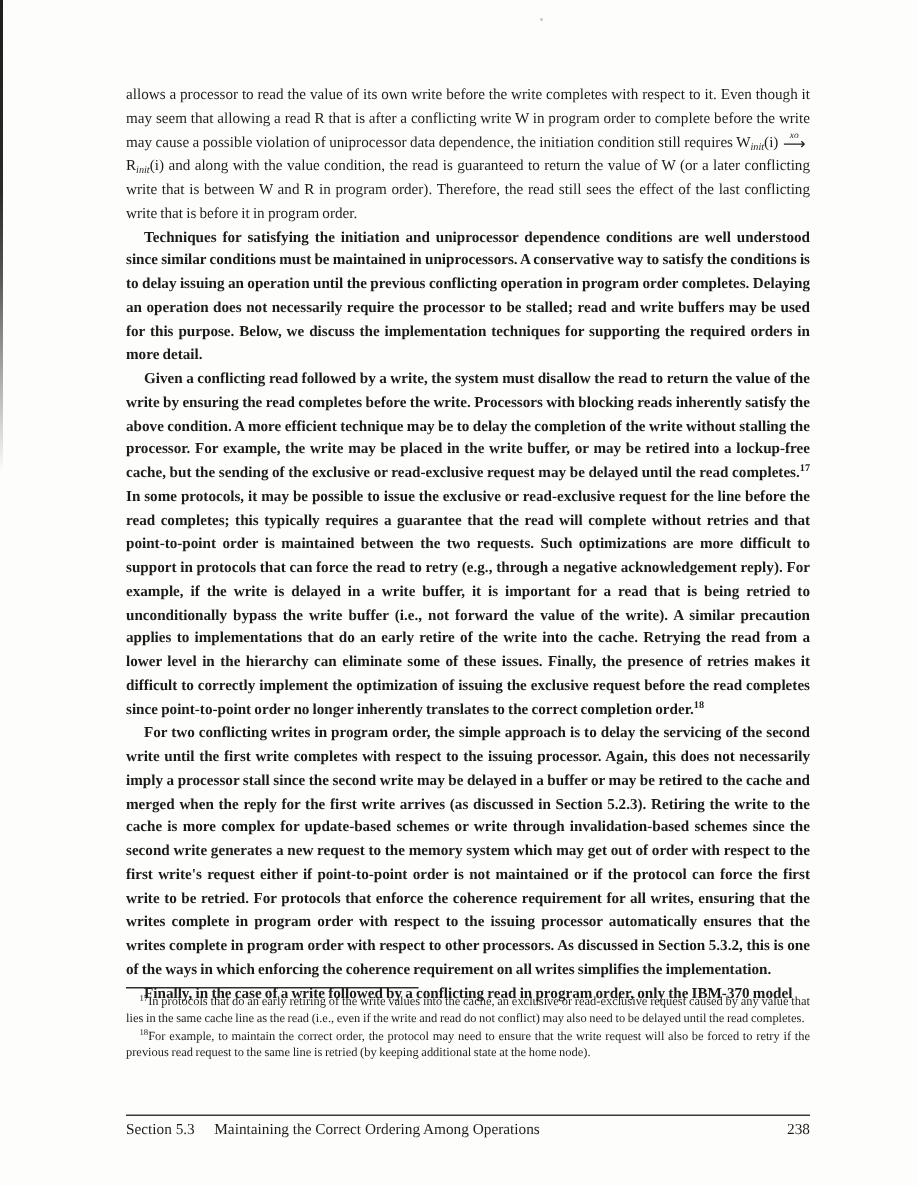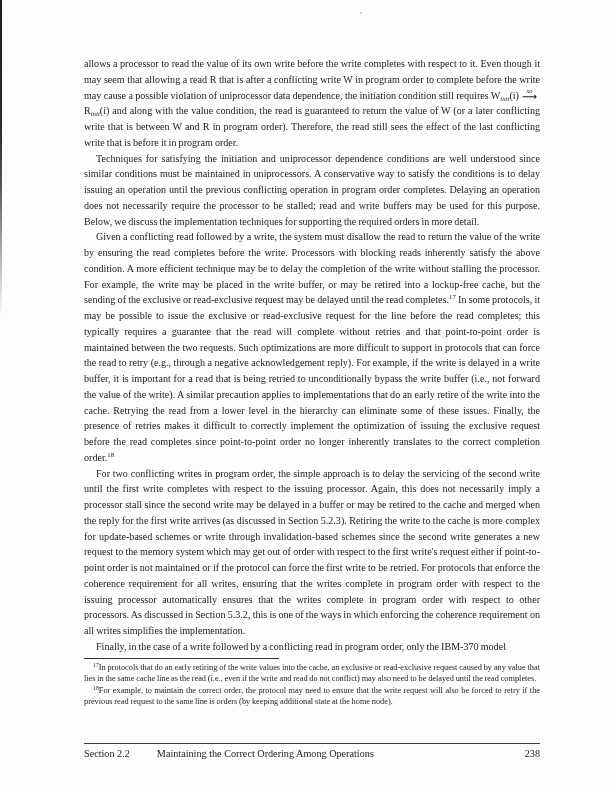--- a/index.html
+++ b/index.html
@@ -43,20 +43,21 @@
     font-size: 10.1px;
     line-height: 15.75px;
     text-align: justify;
     word-spacing: -0.4px;
   }
   .body-text p {
     margin: 0;
   }
   .body-text p.indent {
     text-indent: 12px;
+    font-weight: bold;
   }
   sub.mi {
     font-size: 6.8px;
     font-style: italic;
     line-height: 0;
     vertical-align: -2px;
     letter-spacing: 0;
   }
   sup.fnref {
     font-size: 6.8px;
@@ -112,21 +113,21 @@
     top: 743px;
     width: 456px;
     border-top: 1.2px solid #3a3a3a;
     padding-top: 4px;
     font-size: 10.2px;
     display: flex;
     justify-content: space-between;
     align-items: baseline;
   }
   .footer-left .running-title {
-    margin-left: 27px;
+    margin-left: 13px;
   }
 </style>
 </head>
 <body>
 
 <div class="page">
 
   <div class="scan-edge"></div>
   <div class="speck"></div>
 
@@ -134,21 +135,21 @@
     <p><span>allows a processor to read the value of its own write before the write completes with respect to it.  Even though it may seem that allowing a read R that is after a conflicting write W in program order to complete before the write may cause a possible violation of uniprocessor data dependence, the initiation condition still requires </span><span>W</span><sub class="mi">init</sub><span>(i)</span><span class="rel-arrow"><span class="over">xo</span><span class="glyph">⟶</span></span><span>R</span><sub class="mi">init</sub><span>(i)</span><span> and along with the value condition, the read is guaranteed to return the value of W (or a later conflicting write that is between W and R in program order).  Therefore, the read still sees the effect of the last conflicting write that is before it in program order.</span></p>
     <p class="indent">Techniques for satisfying the initiation and uniprocessor dependence conditions are well understood since similar conditions must be maintained in uniprocessors.  A conservative way to satisfy the conditions is to delay issuing an operation until the previous conflicting operation in program order completes.  Delaying an operation does not necessarily require the processor to be stalled; read and write buffers may be used for this purpose.  Below, we discuss the implementation techniques for supporting the required orders in more detail.</p>
     <p class="indent"><span>Given a conflicting read followed by a write, the system must disallow the read to return the value of the write by ensuring the read completes before the write.  Processors with blocking reads inherently satisfy the above condition.  A more efficient technique may be to delay the completion of the write without stalling the processor.  For example, the write may be placed in the write buffer, or may be retired into a lockup-free cache, but the sending of the exclusive or read-exclusive request may be delayed until the read completes.</span><sup class="fnref">17</sup><span> In some protocols, it may be possible to issue the exclusive or read-exclusive request for the line before the read completes; this typically requires a guarantee that the read will complete without retries and that point-to-point order is maintained between the two requests.  Such optimizations are more difficult to support in protocols that can force the read to retry (e.g., through a negative acknowledgement reply).  For example, if the write is delayed in a write buffer, it is important for a read that is being retried to unconditionally bypass the write buffer (i.e., not forward the value of the write).  A similar precaution applies to implementations that do an early retire of the write into the cache.  Retrying the read from a lower level in the hierarchy can eliminate some of these issues.  Finally, the presence of retries makes it difficult to correctly implement the optimization of issuing the exclusive request before the read completes since point-to-point order no longer inherently translates to the correct completion order.</span><sup class="fnref">18</sup></p>
     <p class="indent">For two conflicting writes in program order, the simple approach is to delay the servicing of the second write until the first write completes with respect to the issuing processor.  Again, this does not necessarily imply a processor stall since the second write may be delayed in a buffer or may be retired to the cache and merged when the reply for the first write arrives (as discussed in Section 5.2.3).  Retiring the write to the cache is more complex for update-based schemes or write through invalidation-based schemes since the second write generates a new request to the memory system which may get out of order with respect to the first write's request either if point-to-point order is not maintained or if the protocol can force the first write to be retried.  For protocols that enforce the coherence requirement for all writes, ensuring that the writes complete in program order with respect to the issuing processor automatically ensures that the writes complete in program order with respect to other processors.  As discussed in Section 5.3.2, this is one of the ways in which enforcing the coherence requirement on all writes simplifies the implementation.</p>
     <p class="indent">Finally, in the case of a write followed by a conflicting read in program order, only the IBM-370 model</p>
   </div>
 
   <div class="footnotes">
     <div class="fn-rule"></div>
     <p><sup>17</sup><span>In protocols that do an early retiring of the write values into the cache, an exclusive or read-exclusive request caused by any value that lies in the same cache line as the read (i.e., even if the write and read do not conflict) may also need to be delayed until the read completes.</span></p>
-    <p><sup>18</sup><span>For example, to maintain the correct order, the protocol may need to ensure that the write request will also be forced to retry if the previous read request to the same line is orders (by keeping additional state at the home node).</span></p>
+    <p><sup>18</sup><span>For example, to maintain the correct order, the protocol may need to ensure that the write request will also be forced to retry if the previous read request to the same line is retried (by keeping additional state at the home node).</span></p>
   </div>
 
   <div class="page-footer">
-    <span class="footer-left"><span>Section 2.2</span><span class="running-title">Maintaining the Correct Ordering Among Operations</span></span>
+    <span class="footer-left"><span>Section 5.3</span><span class="running-title">Maintaining the Correct Ordering Among Operations</span></span>
     <span>238</span>
   </div>
 
 </div>
 
 </body></html>

